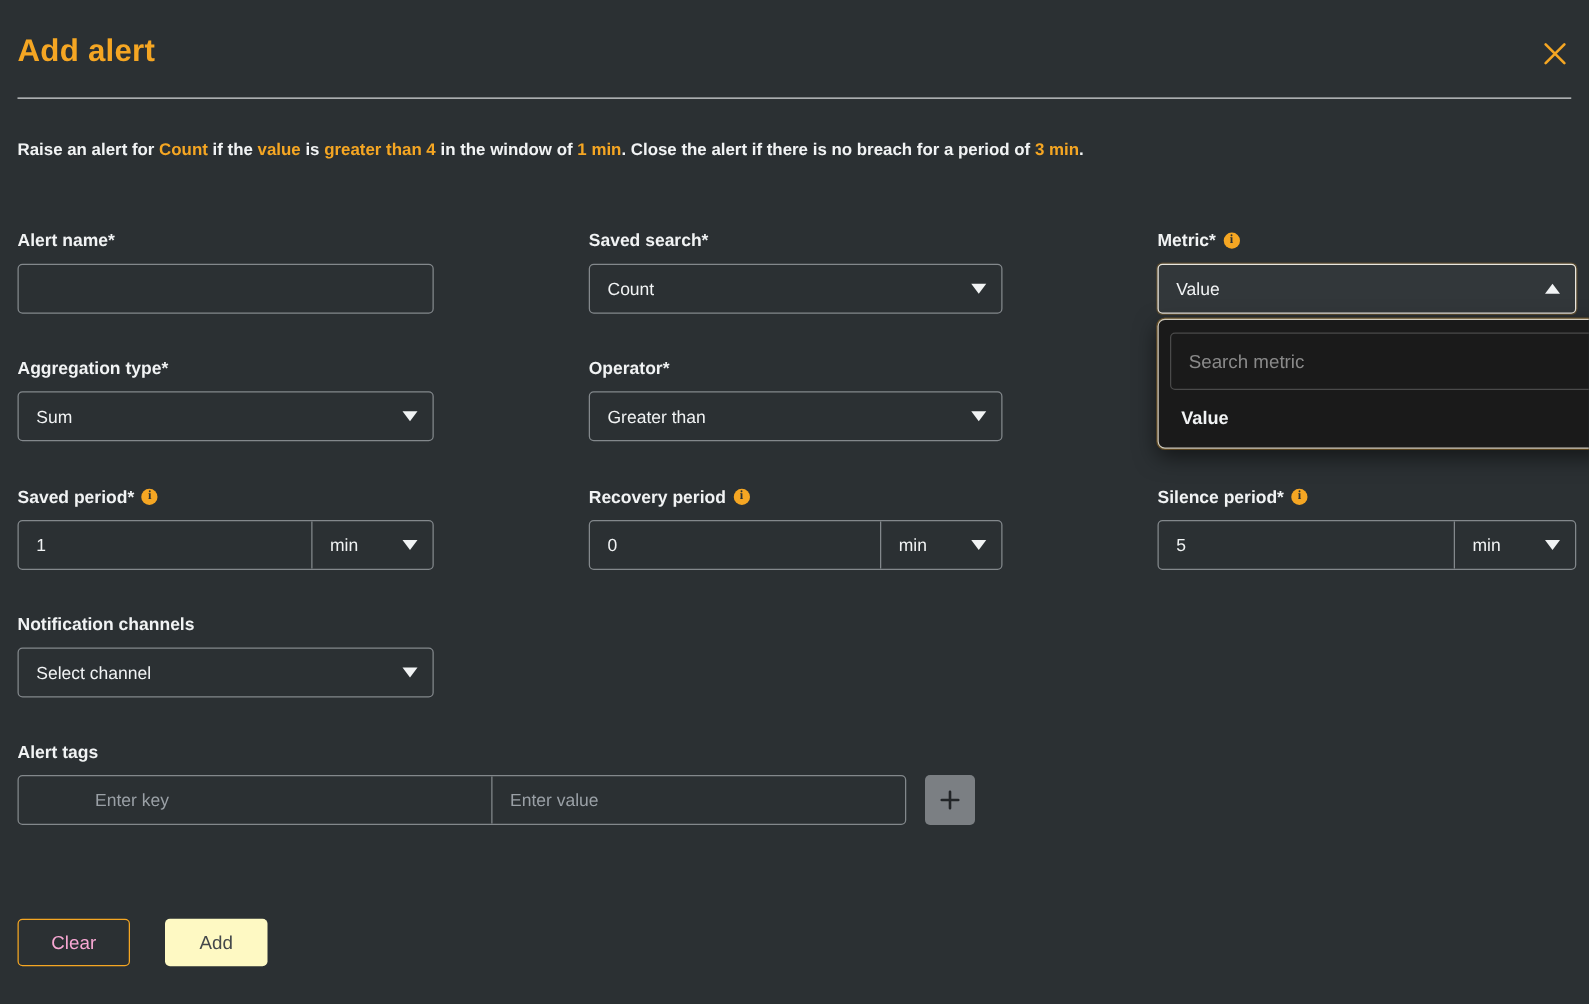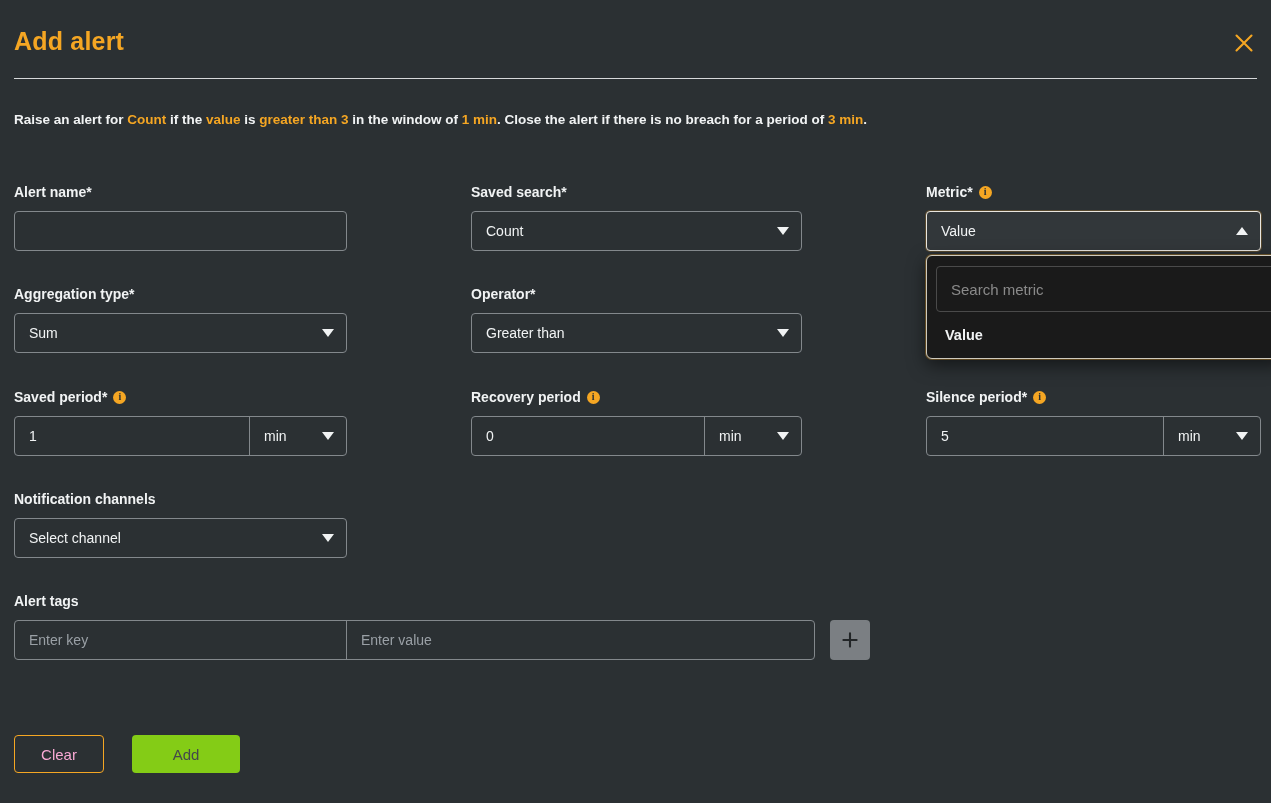--- a/index.html
+++ b/index.html
@@ -95,22 +95,22 @@
   }
   .dur-unit {
     width: 96px; flex: none; display: flex; align-items: center;
     justify-content: space-between; padding: 0 12px 0 14px;
     font-size: 14px; color: #f1f3f4; cursor: pointer;
   }
 
   
   .tags-row { display: flex; align-items: center; gap: 15px; }
   .tags-box {
-    display: flex; height: 40px; width: 801px;
-    border: 1px solid #83888c; border-radius: 4px; overflow: hidden;
+    display: flex; height: 40px; width: 711px;
+    border: 1px solid #83888c; border-radius: 4px; overflow: hidden; padding-left: 47px;
   }
   .tag-key, .tag-val {
     display: flex; align-items: center; padding: 0 14px;
     font-size: 14px; color: #9aa0a6; cursor: text;
   }
   .tag-key { width: 332px; flex: none; border-right: 1px solid #83888c; }
   .tag-val { flex: 1 1 auto; }
   .tag-add {
     width: 40px; height: 40px; border-radius: 4px; background: #7b7f83;
     border: none; display: flex; align-items: center; justify-content: center;
@@ -123,21 +123,21 @@
   .btn {
     height: 38px; border-radius: 4px; font-size: 15px; font-weight: 400;
     display: flex; align-items: center; justify-content: center;
     font-family: "Liberation Sans", sans-serif;
   }
   .btn-clear {
     width: 90px; border: 1px solid #f5a623; background: transparent;
     color: #f9a8d4; cursor: pointer;
   }
   .btn-add {
-    width: 108px; border: none; background: #84cc16; color: #44484b;
+    width: 82px; border: none; background: #fef9c3; color: #44484b;
     cursor: default;
   }
 
   
   .metric-wrap { position: relative; width: 335px; }
   .ctl.focused {
     border: 1px solid #e9e6df; background: #32373a;
     box-shadow: 0 0 0 1px rgba(245,166,35,.22);
   }
   .dd-pop {
@@ -165,21 +165,21 @@
     <div class="hdr-title">Add alert</div>
     <div class="hdr-close">
       <svg width="22" height="22" viewBox="0 0 22 22" aria-hidden="true">
         <path d="M3.5 3.5 L18.5 18.5 M18.5 3.5 L3.5 18.5" stroke="#f5a623" stroke-width="2.1" stroke-linecap="round"></path>
       </svg>
     </div>
     <div class="hdr-rule"></div>
   </div>
 
   <div class="summary">
-    <span>Raise an alert for </span><span class="hl">Count</span><span> if the </span><span class="hl">value</span><span> is </span><span class="hl">greater than 3</span><span> in the window of </span><span class="hl">1 min</span><span>. Close the alert if there is no breach for a period of </span><span class="hl">3 min</span><span>.</span>
+    <span>Raise an alert for </span><span class="hl">Count</span><span> if the </span><span class="hl">value</span><span> is </span><span class="hl">greater than 4</span><span> in the window of </span><span class="hl">1 min</span><span>. Close the alert if there is no breach for a period of </span><span class="hl">3 min</span><span>.</span>
   </div>
 
   <div class="field col1" style="top:183px;text-align:right;">
     <div class="lbl">
       <span>Alert name*</span>
     </div>
     <div class="ctl plain">
       <span></span>
     </div>
   </div>

